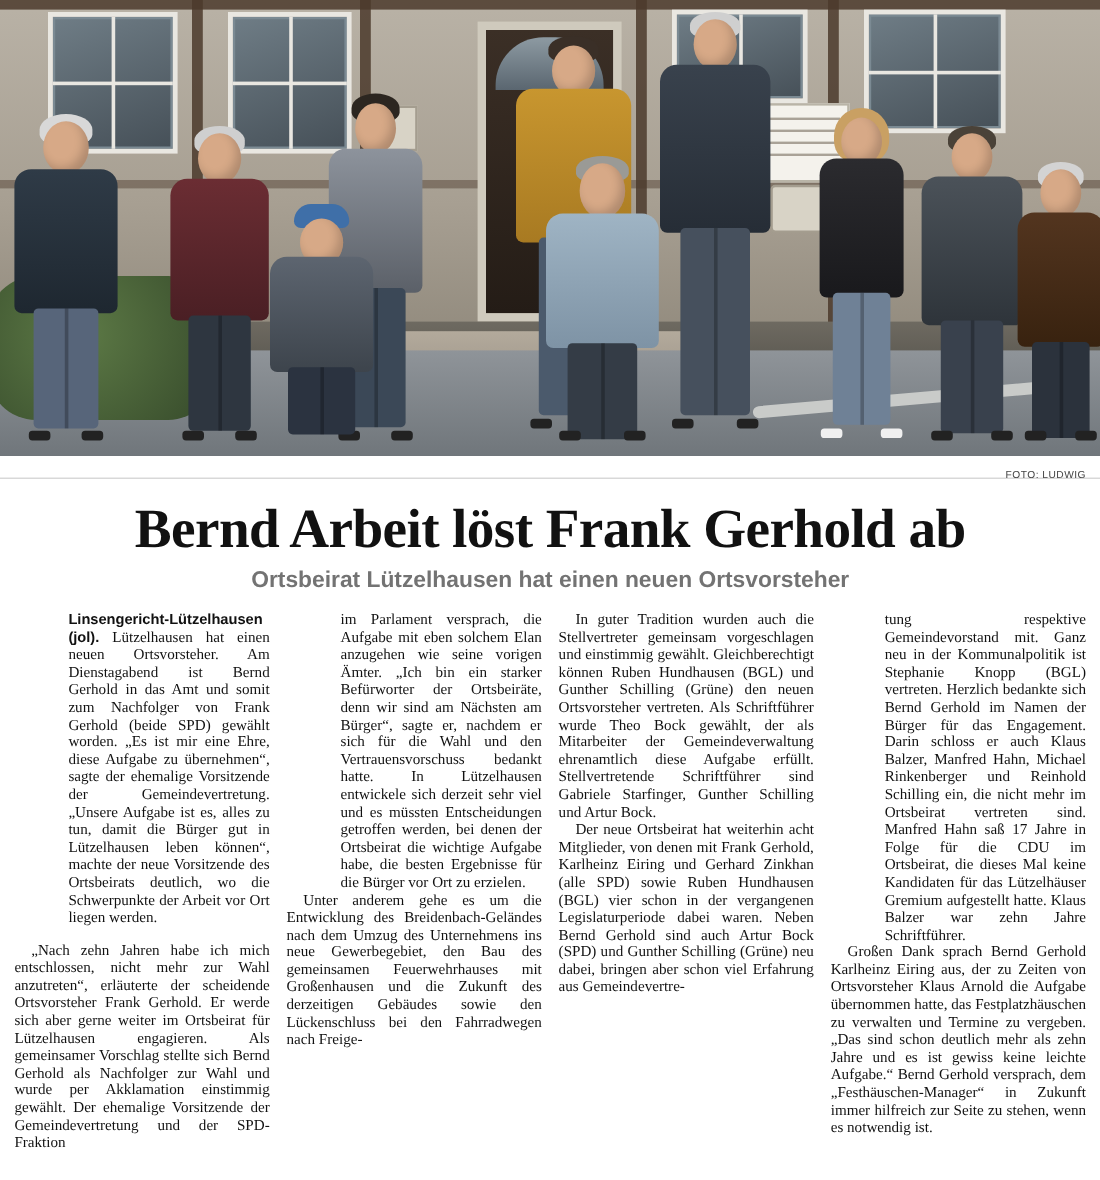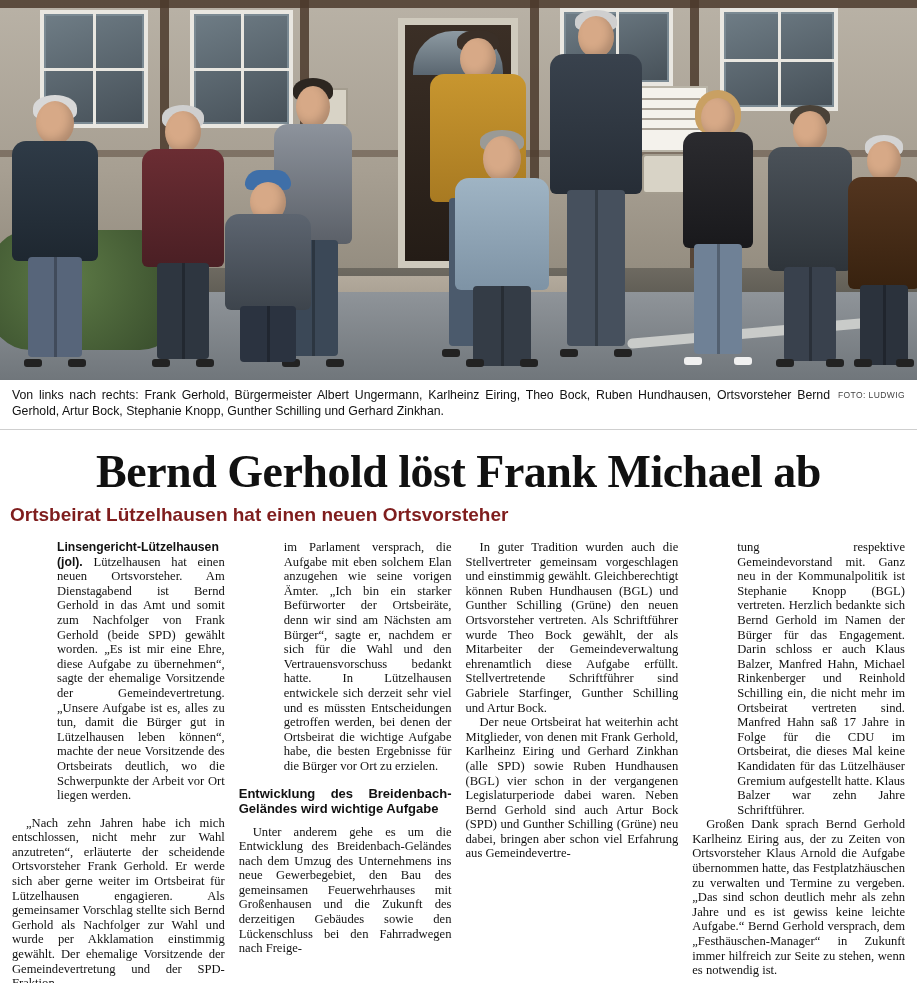--- a/index.html
+++ b/index.html
@@ -171,23 +171,24 @@
   .headline {
     text-align: center;
     font-family: "Liberation Serif", serif;
     font-weight: bold;
     font-size: 46px;
     line-height: 52px;
     letter-spacing: -0.5px;
     margin: 16px 10px 6px 10px;
   }
   .subhead {
+    text-align: center;
     font-family: "Liberation Sans", sans-serif;
     font-size: 19px;
-    color: #7f1d1d;
+    color: #737373;
     margin: 0 10px 14px 10px;
   }
 
   
   .columns {
     display: flex;
     gap: 14px;
     padding: 0 12px 8px 12px;
     box-sizing: border-box;
   }
@@ -364,38 +365,36 @@
         <div class="p-legs" style="top:150px;width:48px;height:80px;background:#2b323c;"></div>
         <div class="p-shoe" style="left:8px;"></div>
           <div class="p-shoe" style="right:8px;"></div>
       </div>
     </div>
   </div>
 
   <div class="caption-wrap">
     <div class="caption">
       <span class="credit">FOTO: LUDWIG</span>
-      <span>Von links nach rechts: Frank Gerhold, Bürgermeister Albert Ungermann, Karlheinz Eiring, Theo Bock, Ruben Hundhausen, Ortsvorsteher Bernd Gerhold, Artur Bock, Stephanie Knopp, Gunther Schilling und Gerhard Zinkhan.</span>
     </div>
   </div>
 
-  <h1 class="headline">Bernd Gerhold löst Frank Michael ab</h1>
+  <h1 class="headline">Bernd Arbeit löst Frank Gerhold ab</h1>
   <h2 class="subhead">Ortsbeirat Lützelhausen hat einen neuen Ortsvorsteher</h2>
 
   <div class="columns">
 
     <div class="col">
       <p class="first"><span class="lead">Linsengericht-Lützelhausen (jol).</span> <span>Lützelhausen hat einen neuen Ortsvorsteher. Am Dienstagabend ist Bernd Gerhold in das Amt und somit zum Nachfolger von Frank Gerhold (beide SPD) gewählt worden. „Es ist mir eine Ehre, diese Aufgabe zu übernehmen“, sagte der ehemalige Vorsitzende der Gemeindevertretung. „Unsere Aufgabe ist es, alles zu tun, damit die Bürger gut in Lützelhausen leben können“, machte der neue Vorsitzende des Ortsbeirats deutlich, wo die Schwerpunkte der Arbeit vor Ort liegen werden.</span></p>
       <div class="gap"></div>
       <p>„Nach zehn Jahren habe ich mich entschlossen, nicht mehr zur Wahl anzutreten“, erläuterte der scheidende Ortsvorsteher Frank Gerhold. Er werde sich aber gerne weiter im Ortsbeirat für Lützelhausen engagieren. Als gemeinsamer Vorschlag stellte sich Bernd Gerhold als Nachfolger zur Wahl und wurde per Akklamation einstimmig gewählt. Der ehemalige Vorsitzende der Gemeindevertretung und der SPD-Fraktion</p>
     </div>
 
     <div class="col">
       <p class="first">im Parlament versprach, die Aufgabe mit eben solchem Elan anzugehen wie seine vorigen Ämter. „Ich bin ein starker Befürworter der Ortsbeiräte, denn wir sind am Nächsten am Bürger“, sagte er, nachdem er sich für die Wahl und den Vertrauensvorschuss bedankt hatte. In Lützelhausen entwickele sich derzeit sehr viel und es müssten Entscheidungen getroffen werden, bei denen der Ortsbeirat die wichtige Aufgabe habe, die besten Ergebnisse für die Bürger vor Ort zu erzielen.</p>
-      <div class="subheading">Entwicklung des Breidenbach-Geländes wird wichtige Aufgabe</div>
       <p>Unter anderem gehe es um die Entwicklung des Breidenbach-Geländes nach dem Umzug des Unternehmens ins neue Gewerbegebiet, den Bau des gemeinsamen Feuerwehrhauses mit Großenhausen und die Zukunft des derzeitigen Gebäudes sowie den Lückenschluss bei den Fahrradwegen nach Freige-</p>
     </div>
 
     <div class="col">
       <p>In guter Tradition wurden auch die Stellvertreter gemeinsam vorgeschlagen und einstimmig gewählt. Gleichberechtigt können Ruben Hundhausen (BGL) und Gunther Schilling (Grüne) den neuen Ortsvorsteher vertreten. Als Schriftführer wurde Theo Bock gewählt, der als Mitarbeiter der Gemeindeverwaltung ehrenamtlich diese Aufgabe erfüllt. Stellvertretende Schriftführer sind Gabriele Starfinger, Gunther Schilling und Artur Bock.</p>
       <p>Der neue Ortsbeirat hat weiterhin acht Mitglieder, von denen mit Frank Gerhold, Karlheinz Eiring und Gerhard Zinkhan (alle SPD) sowie Ruben Hundhausen (BGL) vier schon in der vergangenen Legislaturperiode dabei waren. Neben Bernd Gerhold sind auch Artur Bock (SPD) und Gunther Schilling (Grüne) neu dabei, bringen aber schon viel Erfahrung aus Gemeindevertre-</p>
     </div>
 
     <div class="col">
       <p class="first">tung respektive Gemeindevorstand mit. Ganz neu in der Kommunalpolitik ist Stephanie Knopp (BGL) vertreten. Herzlich bedankte sich Bernd Gerhold im Namen der Bürger für das Engagement. Darin schloss er auch Klaus Balzer, Manfred Hahn, Michael Rinkenberger und Reinhold Schilling ein, die nicht mehr im Ortsbeirat vertreten sind. Manfred Hahn saß 17 Jahre in Folge für die CDU im Ortsbeirat, die dieses Mal keine Kandidaten für das Lützelhäuser Gremium aufgestellt hatte. Klaus Balzer war zehn Jahre Schriftführer.</p>

